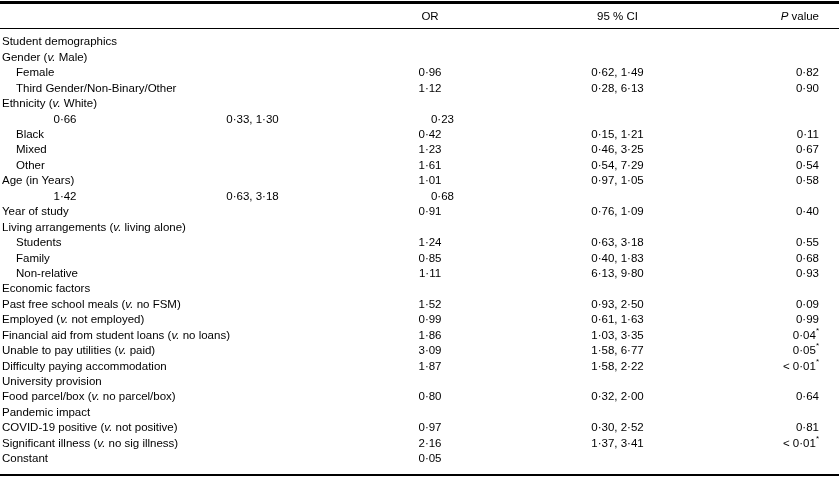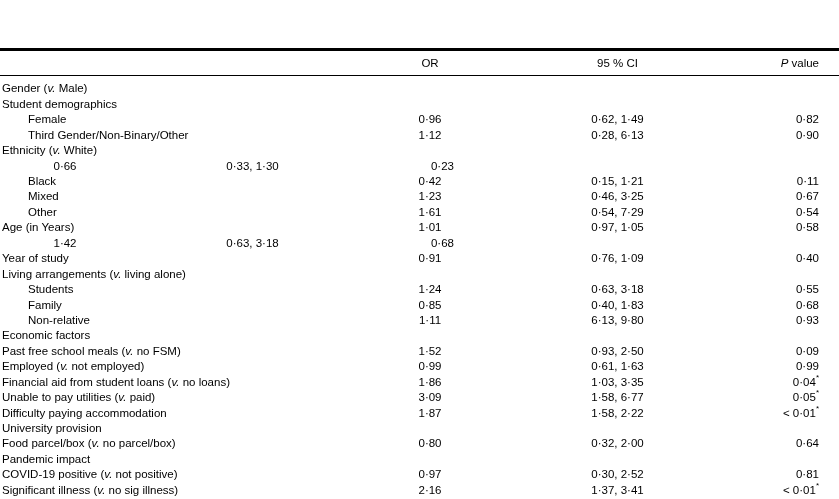--- a/index.html
+++ b/index.html
@@ -15,21 +15,20 @@
     font-size: 11.5px;
     color: #000000;
     -webkit-font-smoothing: antialiased;
   }
   .table-wrap {
     position: relative;
     width: 839px;
     height: 438px;
     padding-top: 1px;
     box-sizing: border-box;
-    margin-top: 47px;
   }
   .rule { width: 839px; background: #000; }
   .rule.thick { height: 2.5px; }
   .rule.thin { height: 1.2px; }
 
   .header-row {
     display: flex;
     align-items: center;
     height: 24px;
   }
@@ -38,21 +37,21 @@
     align-items: center;
     height: 15.45px;
     white-space: nowrap;
   }
   .c-label {
     flex: 1 1 auto;
     padding-left: 2px;
     overflow: hidden;
     white-space: nowrap;
   }
-  .c-label.indent { padding-left: 28px; }
+  .c-label.indent { padding-left: 16px; }
   .c-or  { width: 130px; text-align: center; flex: 0 0 auto; }
   .c-ci  { width: 245px; text-align: center; flex: 0 0 auto; }
   .c-p   { width: 99px;  text-align: right; padding-right: 20px; box-sizing: border-box; flex: 0 0 auto; }
 
   .c-label i, .header-p i { font-style: italic; }
 
   sup.star {
     font-size: 8px;
     line-height: 0;
     vertical-align: super;
@@ -73,27 +72,27 @@
     <div class="c-label"></div>
     <div class="c-or">OR</div>
     <div class="c-ci">95 % CI</div>
     <div class="c-p header-p"><i>P</i><span> value</span></div>
   </div>
 
   <div class="rule thin"></div>
 
   <div id="table-body">
       <div class="trow">
+        <div class="c-label">Student demographics</div>
+        <div class="c-or"></div>
+        <div class="c-ci"></div>
+        <div class="c-p"></div>
+      </div>
+      <div class="trow">
         <div class="c-label">Gender (<i>v.</i> Male)</div>
-        <div class="c-or"></div>
-        <div class="c-ci"></div>
-        <div class="c-p"></div>
-      </div>
-      <div class="trow">
-        <div class="c-label">Student demographics</div>
         <div class="c-or"></div>
         <div class="c-ci"></div>
         <div class="c-p"></div>
       </div>
       <div class="trow">
         <div class="c-label indent">Female</div>
         <div class="c-or">0·96</div>
         <div class="c-ci">0·62, 1·49</div>
         <div class="c-p">0·82</div>
       </div>

